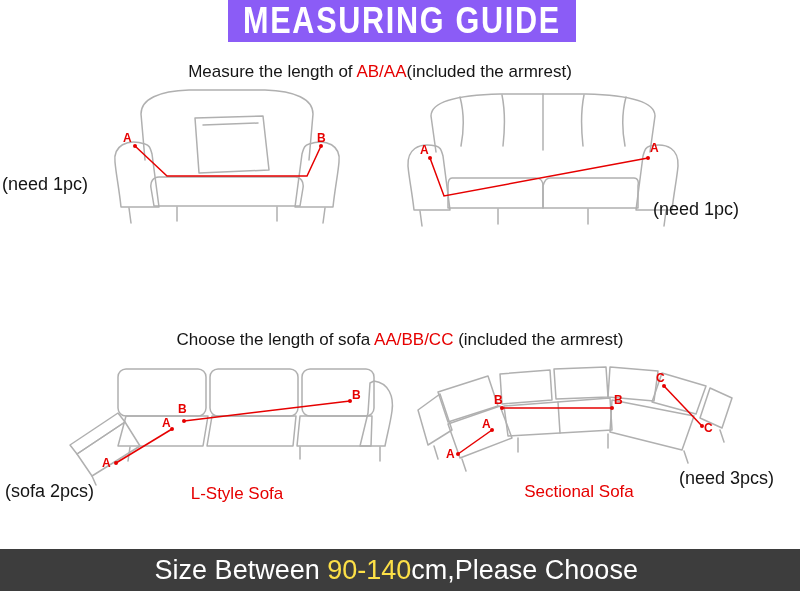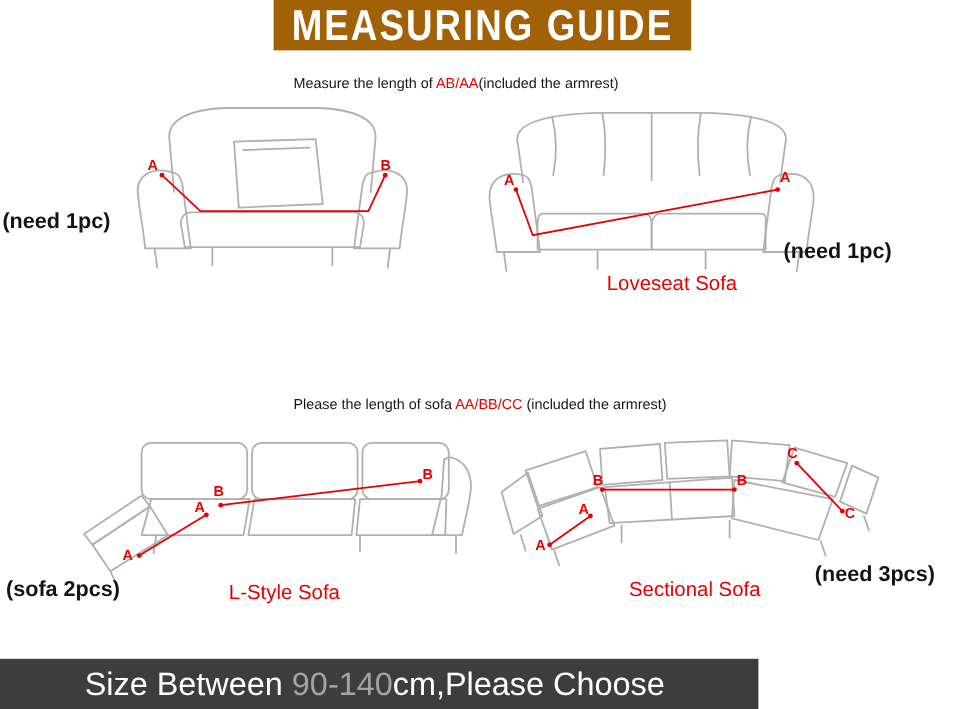--- a/index.html
+++ b/index.html
@@ -2,52 +2,52 @@
 <html><head>
 <meta charset="utf-8">
 <style>
   * { margin:0; padding:0; box-sizing:border-box; }
   html,body { width:800px; height:591px; }
   body { font-family:"Liberation Sans", sans-serif; background:#ffffff; }
   .page { position:relative; width:800px; height:591px; background:#ffffff; overflow:hidden; }
 
   .header-banner {
     position:absolute; left:228px; top:0; width:348px; height:42px;
-    background:#a16207; display:flex; align-items:center; justify-content:center;
+    background:#8b5cf6; display:flex; align-items:center; justify-content:center;
   }
   .header-title {
     color:#ffffff; font-size:36px; font-weight:700; letter-spacing:2px;
     transform:scaleX(0.85); white-space:nowrap; line-height:42px;
   }
 
   .instruction {
-    position:absolute; text-align:center; font-size:12px; color:#151515; white-space:pre;
+    position:absolute; text-align:center; font-size:17px; color:#151515; white-space:pre;
   }
   .instruction .hl { color:#e60000; }
   #instr-top { top:62px; left:0; width:760px; }
   #instr-bottom { top:330px; left:0; width:800px; }
 
   .sofa-block { position:absolute; }
   .sofa-block svg { display:block; }
   .sketch { stroke:#b0b0b0; stroke-width:1.5; fill:none; stroke-linecap:round; stroke-linejoin:round; }
   .redline { stroke:#e60000; stroke-width:1.5; fill:none; }
   .reddot  { fill:#e60000; }
 
   .marker {
     position:absolute; color:#e60000; font-weight:700; font-size:12px; line-height:12px;
   }
-  .need-label { position:absolute; font-size:18px; color:#141414; white-space:pre;font-weight:bold; }
+  .need-label { position:absolute; font-size:18px; color:#141414; white-space:pre; }
   .sofa-label { position:absolute; font-size:17px; color:#e60000; text-align:center; white-space:pre; }
 
   .footer {
-    position:absolute; left:0; top:549px; width:632px; height:42px; background:#3d3d3d;
+    position:absolute; left:0; top:549px; width:800px; height:42px; background:#3d3d3d;
     display:flex; align-items:center; justify-content:center;
     font-size:27px; color:#ffffff; white-space:pre;
   }
-  .footer .red { color:#a3a3a3; }
+  .footer .red { color:#fde047; }
 </style>
 </head>
 <body>
 
 <div class="page">
 
   <div class="header-banner">
     <div class="header-title">MEASURING GUIDE</div>
   </div>
 
@@ -86,23 +86,22 @@
         <path d="M22,125 L24,140 M268,125 L266,140 M100,123 L100,138 M190,123 L190,138"></path>
       </g>
       <polyline class="redline" points="32,72 46,110 250,72"></polyline>
       <circle class="reddot" cx="32" cy="72" r="2"></circle>
       <circle class="reddot" cx="250" cy="72" r="2"></circle>
     </svg>
     <span class="marker" style="left:22px; top:58px;">A</span>
     <span class="marker" style="left:252px; top:56px;">A</span>
   </div>
   <div class="need-label" style="left:653px; top:199px;">(need 1pc)</div>
-  <div class="sofa-label" style="left:485px; top:227px; width:150px;">Loveseat Sofa</div>
 
-  <div class="instruction" id="instr-bottom"><span>Please the length of sofa </span><span class="hl">AA/BB/CC</span><span> (included the armrest)</span></div>
+  <div class="instruction" id="instr-bottom"><span>Choose the length of sofa </span><span class="hl">AA/BB/CC</span><span> (included the armrest)</span></div>
 
   <div class="sofa-block" style="left:50px; top:355px; width:345px; height:135px;">
     <svg width="345" height="135" viewBox="0 0 345 135">
       <g class="sketch">
         <rect x="68" y="14" width="88" height="47" rx="8"></rect>
         <rect x="160" y="14" width="88" height="47" rx="8"></rect>
         <rect x="252" y="14" width="72" height="47" rx="8"></rect>
         <path d="M324,26 C339,28 344,42 342,56 C340,70 337,80 335,91 L310,91 L318,58 L320,28 Z"></path>
         <path d="M76,61 L158,61 L153,91 L68,91 Z M162,61 L246,61 L243,91 L157,91 Z M250,61 L322,61 L321,91 L247,91 Z"></path>
         <path d="M68,58 L20,90 L27,99 L75,67 Z"></path>

